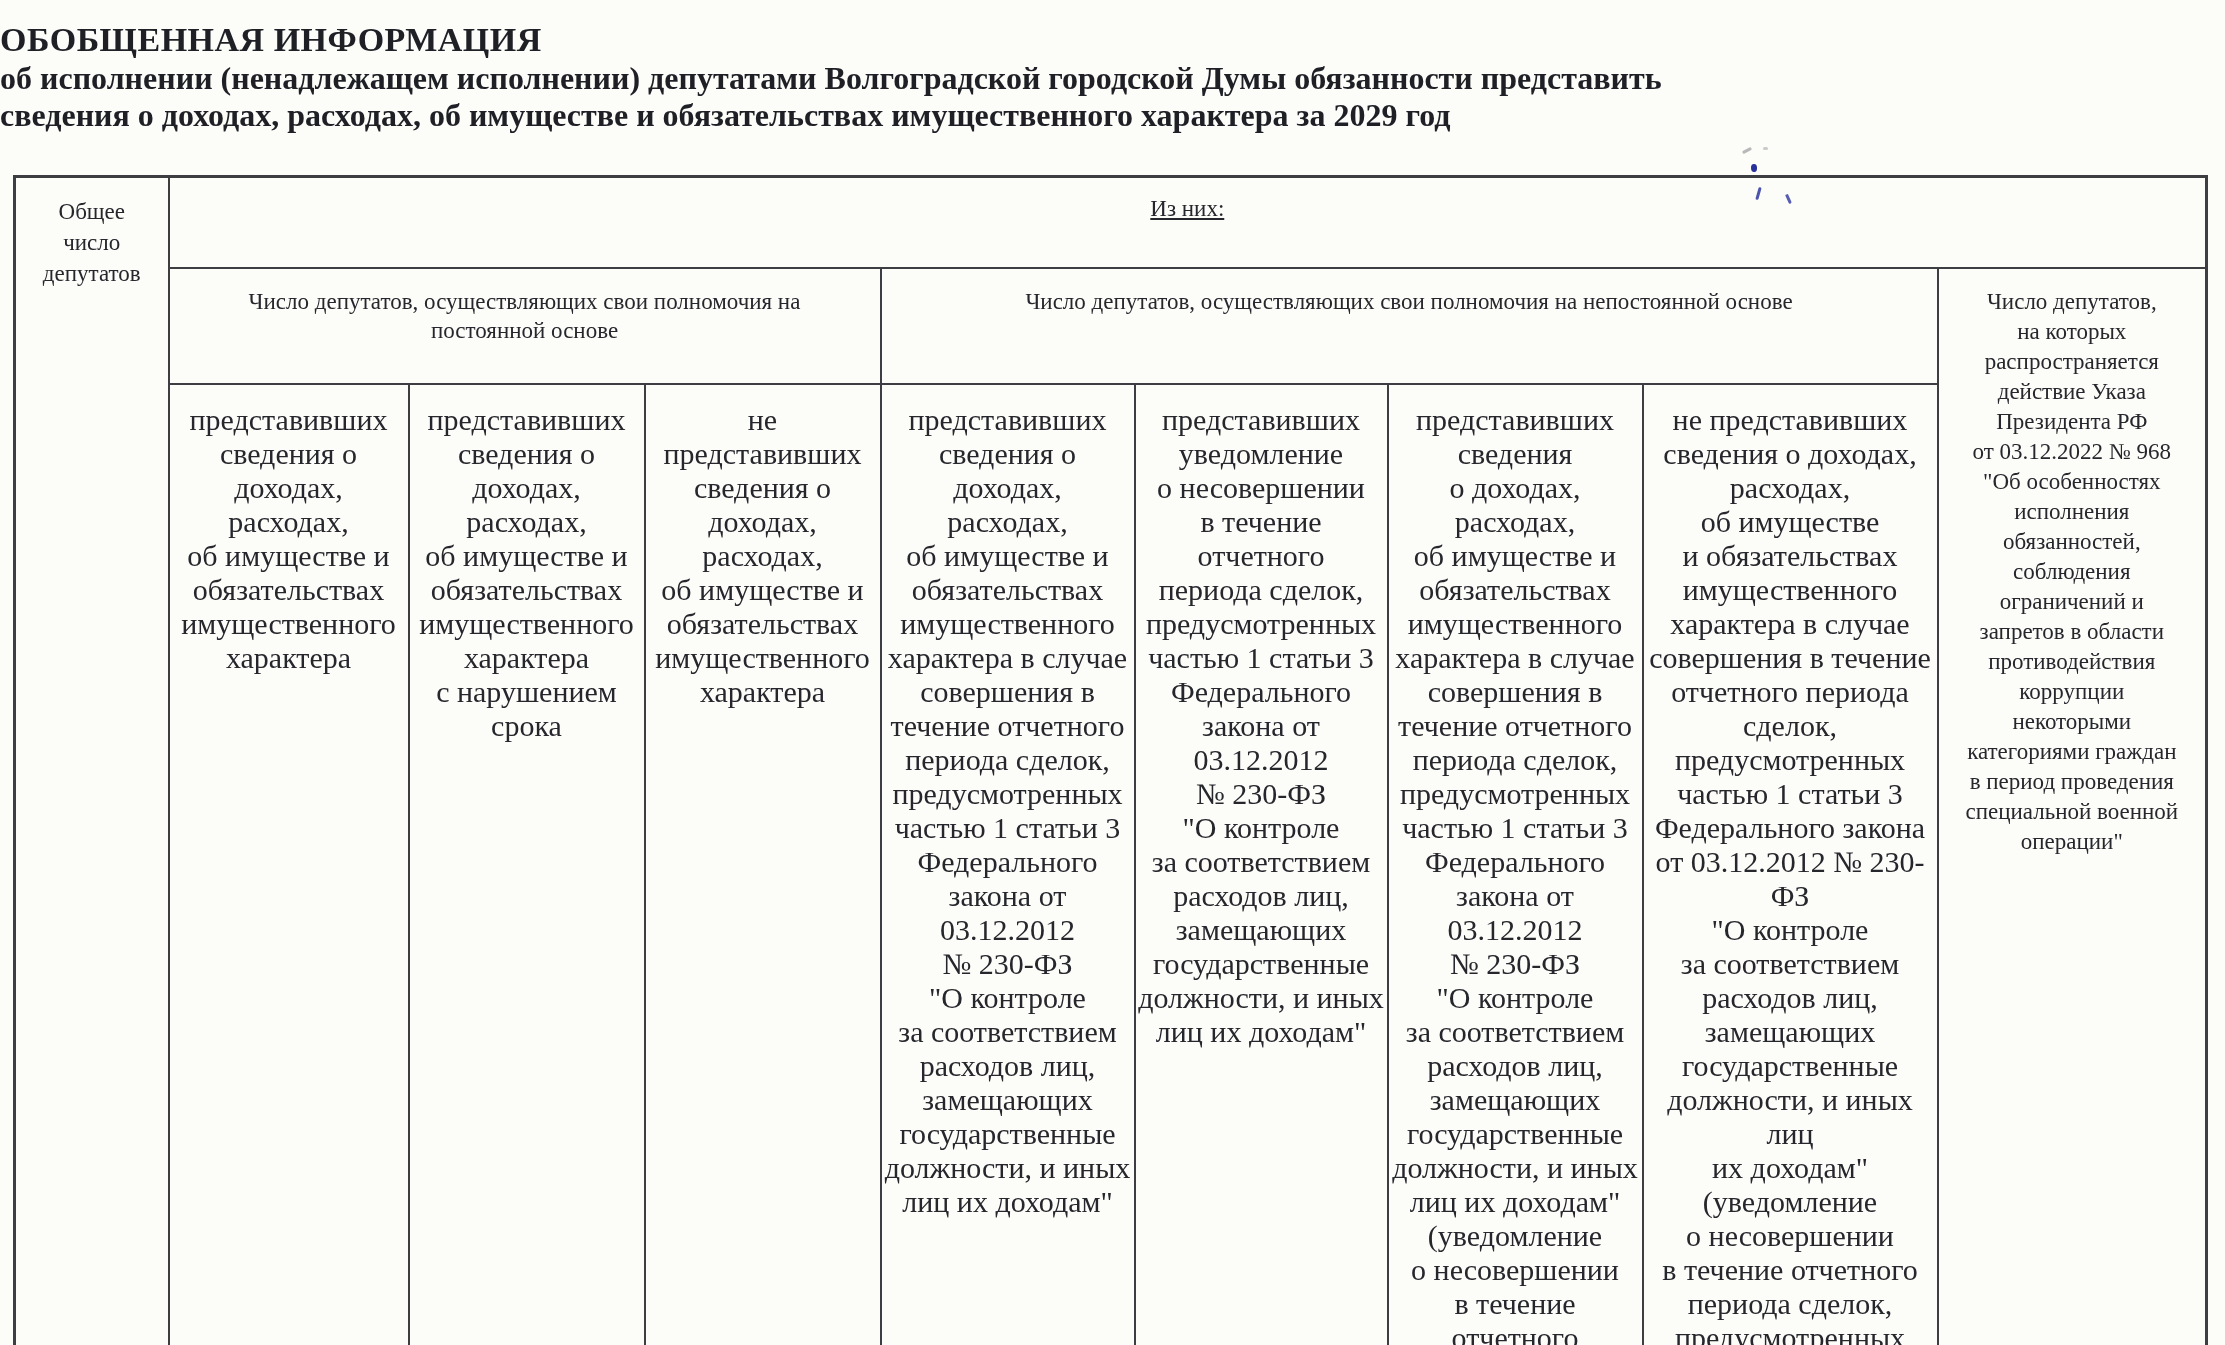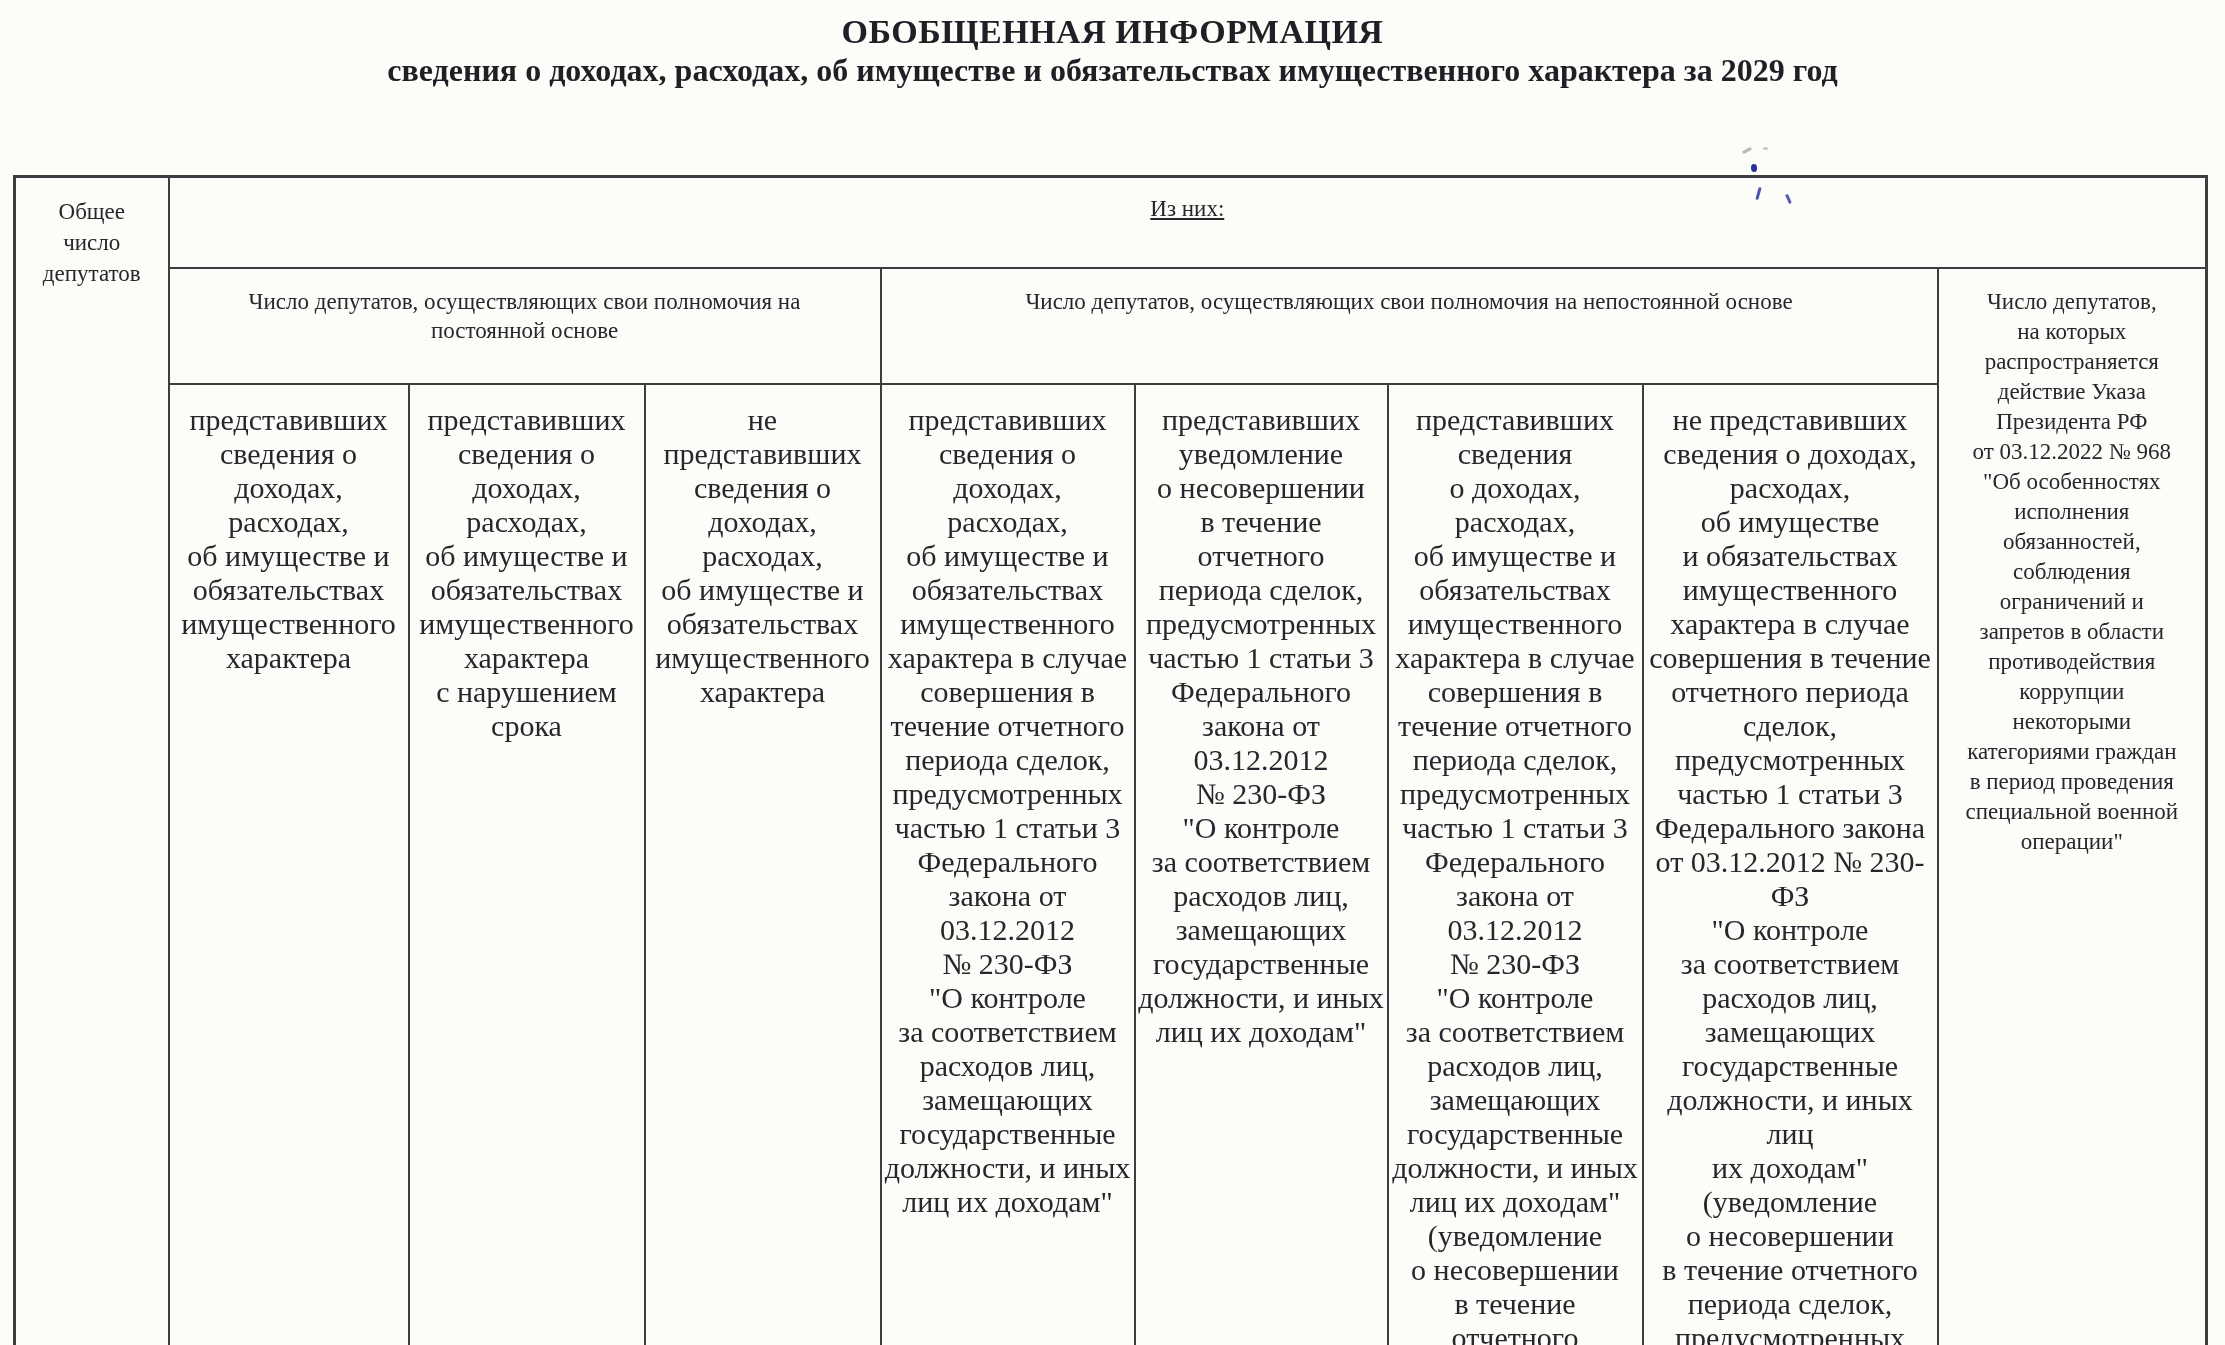--- a/index.html
+++ b/index.html
@@ -6,21 +6,21 @@
   body{
     width:2225px;height:1345px;
     background:#f4f4f1;
     font-family:"Liberation Serif","DejaVu Serif",serif;
   }
   .page{
     position:relative;width:2225px;height:1345px;
     background:#fcfcf9;color:#26272c;overflow:hidden;
   }
   
-  .doc-header{position:absolute;top:12px;left:0;width:100%;text-align:center;}
+  .doc-header{position:absolute;top:20px;left:0;width:100%;}
   .doc-title{font-size:34px;font-weight:bold;line-height:40px;letter-spacing:.5px;color:#1e2026;}
   .doc-subtitle{font-size:32px;font-weight:bold;line-height:37px;color:#1e2026;}
   
   table.summary{
     position:absolute;left:13px;top:175px;
     width:2192px;table-layout:fixed;border-collapse:collapse;
     border:3px solid #3c3e42;
   }
   table.summary td{
     border:2px solid #3c3e42;
@@ -45,20 +45,21 @@
   .pencil-1{position:absolute;left:1742px;top:149px;width:10px;height:3px;background:#9a9c9e;transform:rotate(-28deg);border-radius:2px;opacity:.7;}
   .pencil-2{position:absolute;left:1763px;top:147px;width:5px;height:3px;background:#a8aaac;border-radius:2px;opacity:.6;}
 </style>
 </head>
 <body>
 
 <div class="page">
 
   <div class="doc-header">
     <div class="doc-title">ОБОБЩЕННАЯ ИНФОРМАЦИЯ</div>
+    <div class="doc-subtitle">об исполнении (ненадлежащем исполнении) депутатами Волгоградской городской Думы обязанности представить</div>
     <div class="doc-subtitle">сведения о доходах, расходах, об имуществе и обязательствах имущественного характера за 2029 год</div>
   </div>
 
   <table class="summary">
     <colgroup>
       <col style="width:154px">
         <col style="width:240px">
         <col style="width:236px">
       <col style="width:236px">
         <col style="width:254px">

